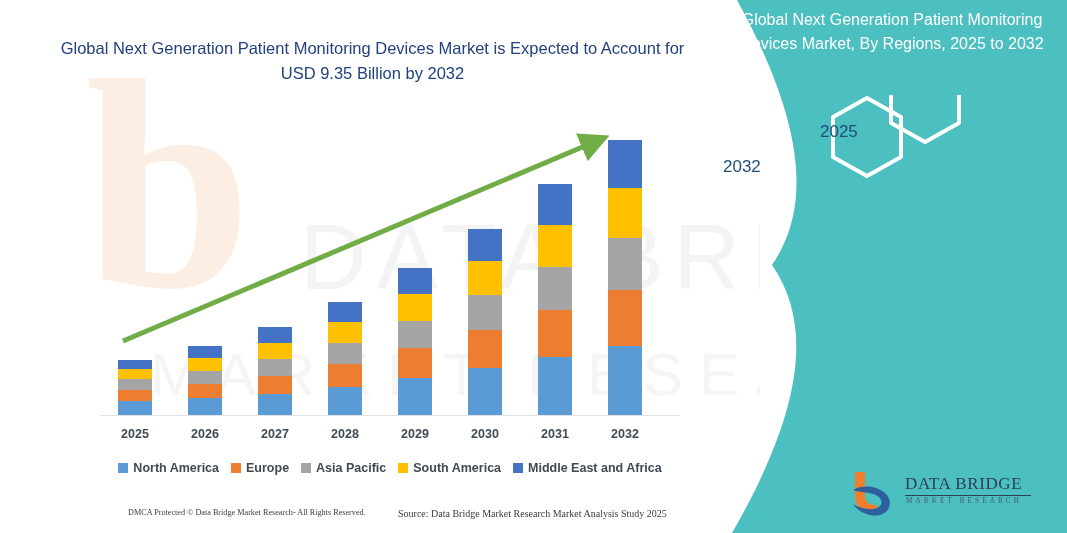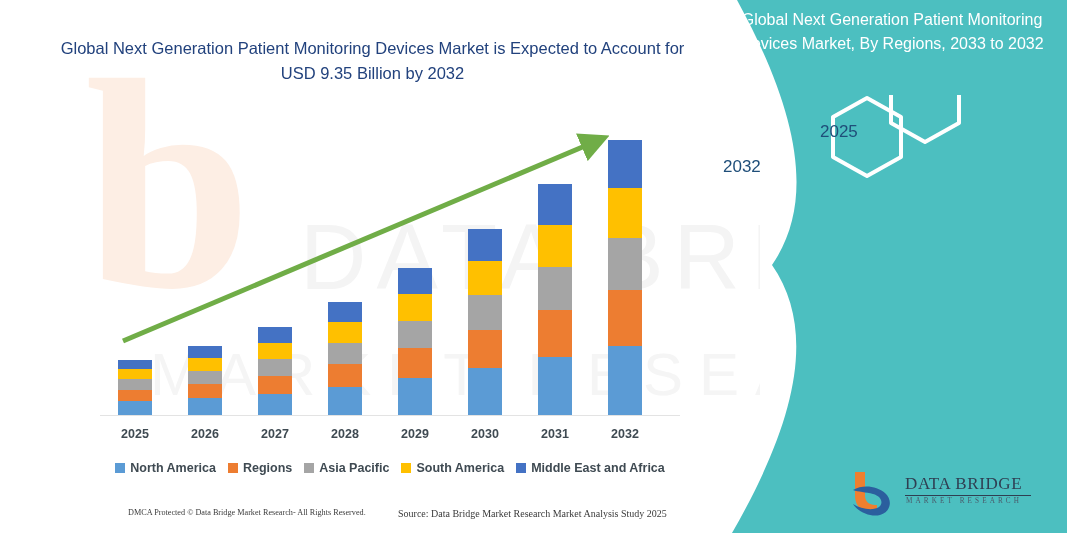--- a/index.html
+++ b/index.html
@@ -218,21 +218,21 @@
       </svg>
     </div>
 
     <div class="legend" id="legend">
         <div class="legend-item">
           <span class="legend-swatch" style="background: rgb(91, 155, 213);"></span>
           <span class="legend-label">North America</span>
         </div>
         <div class="legend-item">
           <span class="legend-swatch" style="background: rgb(237, 125, 49);"></span>
-          <span class="legend-label">Regions</span>
+          <span class="legend-label">Europe</span>
         </div>
         <div class="legend-item">
           <span class="legend-swatch" style="background: rgb(165, 165, 165);"></span>
           <span class="legend-label">Asia Pacific</span>
         </div>
         <div class="legend-item">
           <span class="legend-swatch" style="background: rgb(255, 192, 0);"></span>
           <span class="legend-label">South America</span>
         </div>
         <div class="legend-item">
@@ -246,21 +246,21 @@
   </div>
 
   <div class="teal-panel">
     <svg class="teal-svg" width="390" height="533" viewBox="0 0 390 533">
       <path d="M 60 0 L 390 0 L 390 533 L 55 533 C 120 420 140 330 95 265 C 140 200 120 110 60 0 Z" fill="#4cbfc0"></path>
     </svg>
 
     <div class="panel-content">
       <div class="panel-wm">b</div>
 
-      <div class="panel-title">Global Next Generation Patient Monitoring Devices Market, By Regions, 2033 to 2032</div>
+      <div class="panel-title">Global Next Generation Patient Monitoring Devices Market, By Regions, 2025 to 2032</div>
 
       <svg class="hex-wrap" viewBox="0 0 230 120">
 
         <polygon points="46,22 80,3 114,22 114,62 80,81 46,62" fill="none" stroke="#ffffff" stroke-width="4" stroke-linejoin="round"></polygon>
 
         <polygon points="104,-12 138,-31 172,-12 172,28 138,47 104,28" fill="none" stroke="#ffffff" stroke-width="4" stroke-linejoin="round"></polygon>
       </svg>
       <div class="hex-label hex-2032">2032</div>
       <div class="hex-label hex-2025">2025</div>
 

